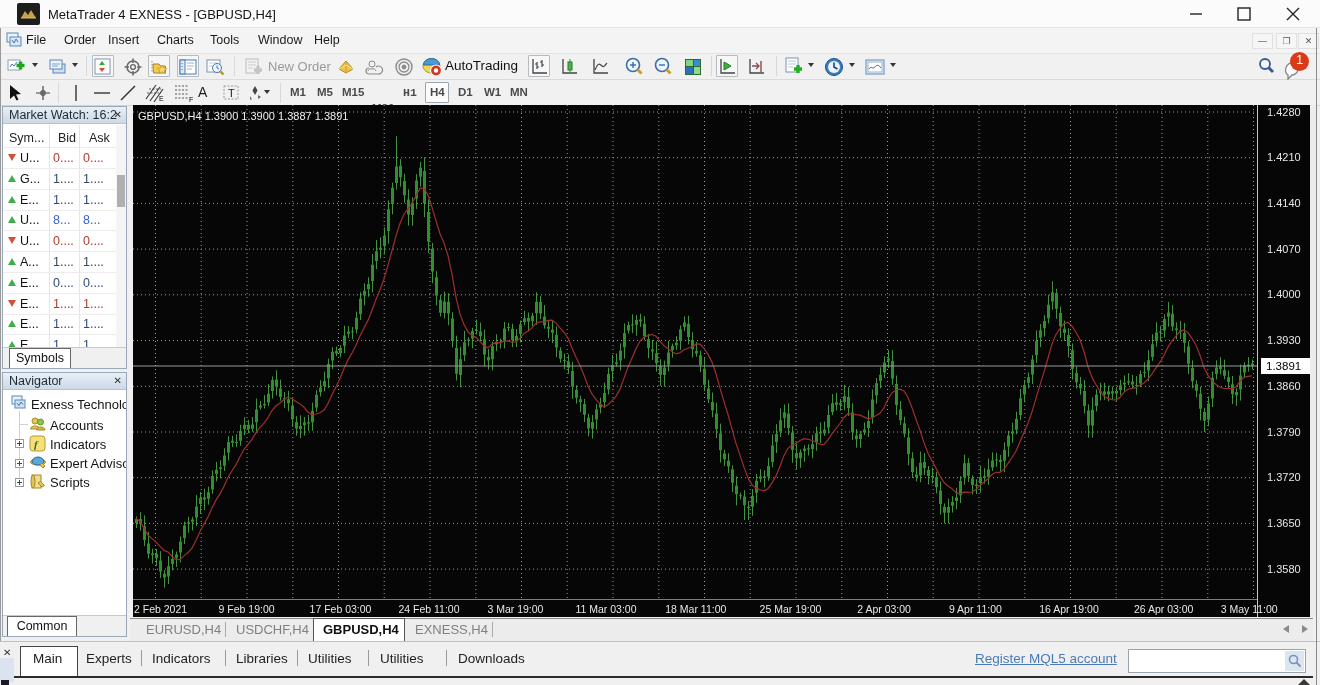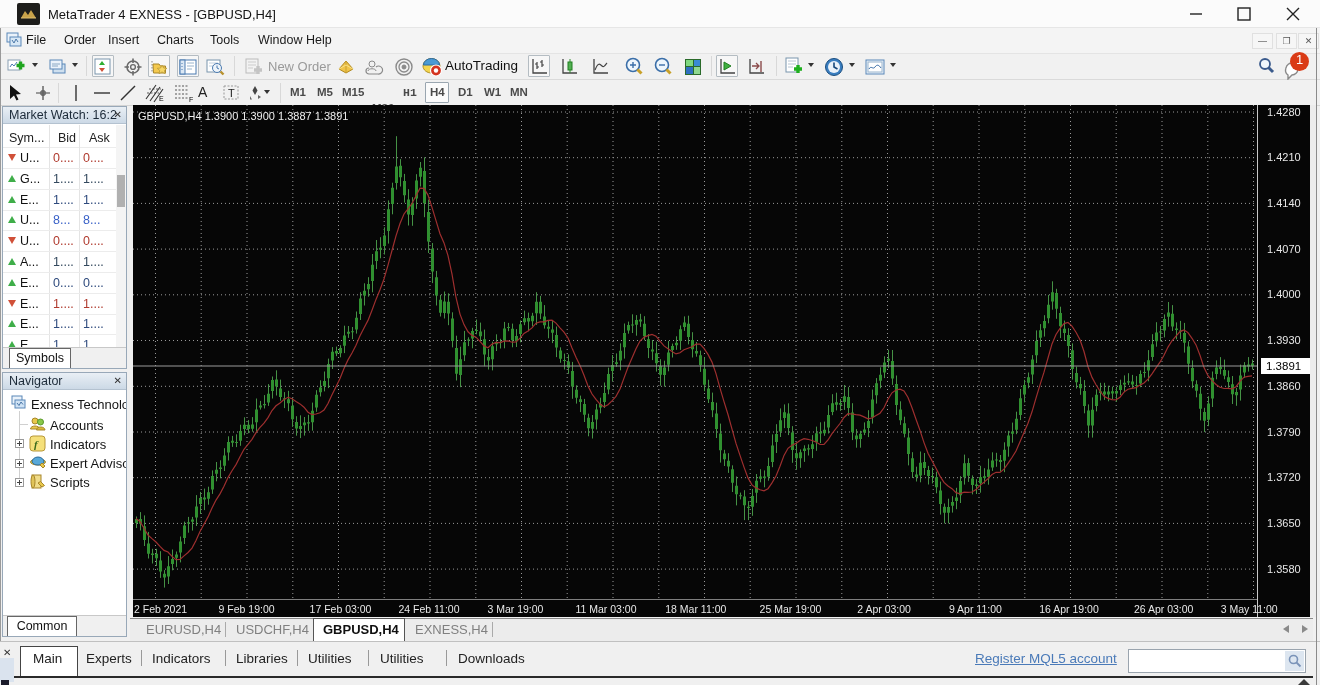--- a/index.html
+++ b/index.html
@@ -76,21 +76,21 @@
       <rect x="5" y="6" width="11" height="9" fill="#d8e8f6" stroke="#5a87b8"></rect>
       <path d="M7 9 l2 3 2-4 2 3" stroke="#4a77a8" fill="none"></path>
     </svg>
 </div>
 <div class="abs menuitem" style="left:26px;">File</div>
 <div class="abs menuitem" style="left:64px;">Order</div>
 <div class="abs menuitem" style="left:108px;">Insert</div>
 <div class="abs menuitem" style="left:157px;">Charts</div>
 <div class="abs menuitem" style="left:210px;">Tools</div>
 <div class="abs menuitem" style="left:258px;">Window</div>
-<div class="abs menuitem" style="left:306px;">Help</div>
+<div class="abs menuitem" style="left:314px;">Help</div>
 <div class="abs mdibtn" style="left:1252px;">—</div>
 <div class="abs mdibtn" style="left:1276px;">❐</div>
 <div class="abs mdibtn" style="left:1298px;">✕</div>
 
 <div class="abs" id="tb1"></div>
 <div class="abs" style="left:6px;top:56px;">
   <svg width="22" height="22" viewBox="0 0 22 22">
       <rect x="2" y="4" width="12" height="10" fill="#fff" stroke="#8aa0b4"></rect>
       <path d="M4 11 l2-3 2 2 3-4" stroke="#4a7ab0" fill="none"></path>
       <path d="M10.5 9.5 h8 M14.5 5.5 v8" stroke="#1fa51f" stroke-width="3.4"></path>

